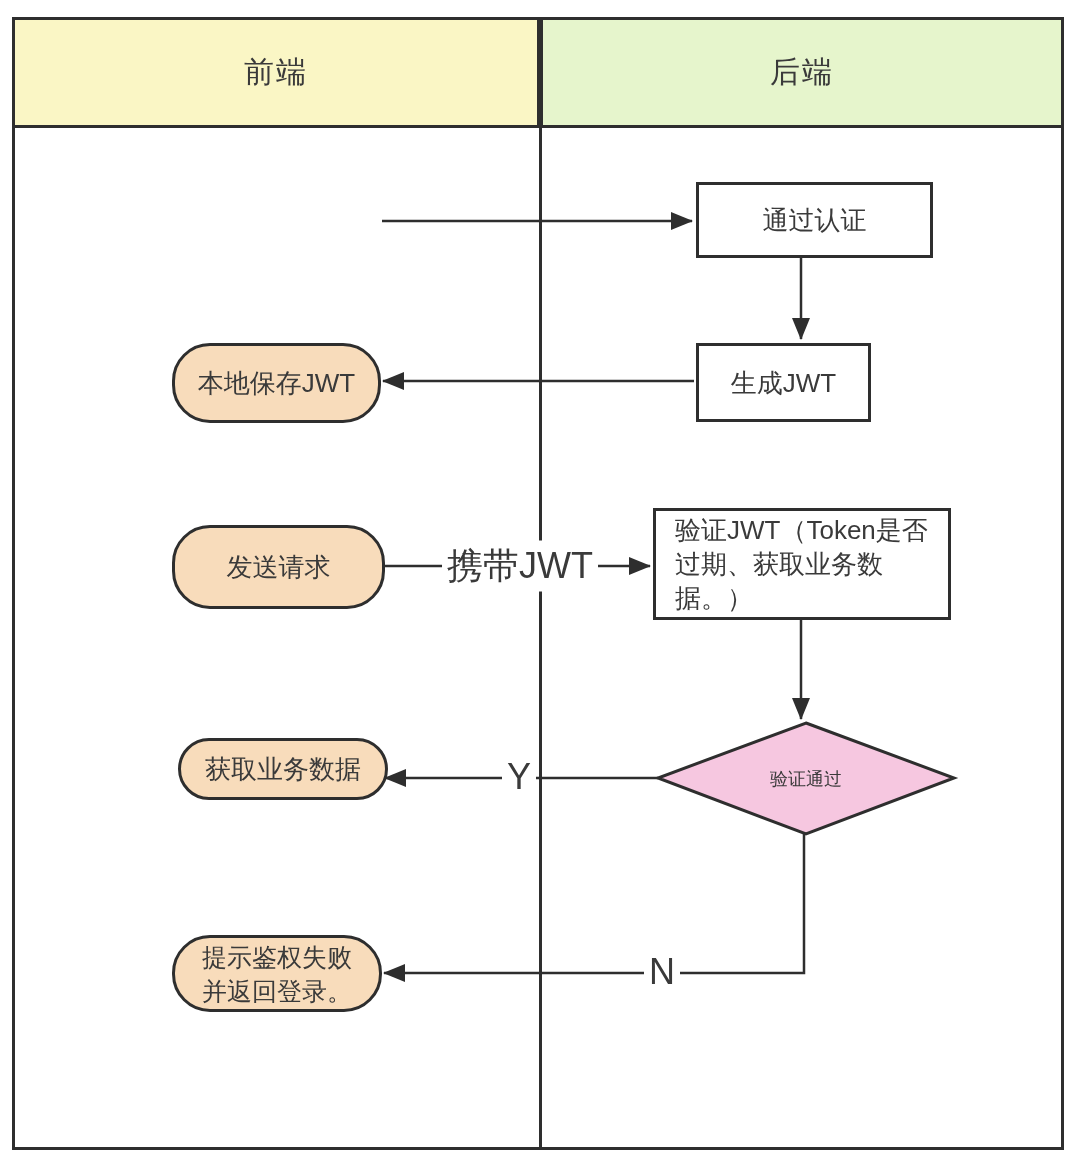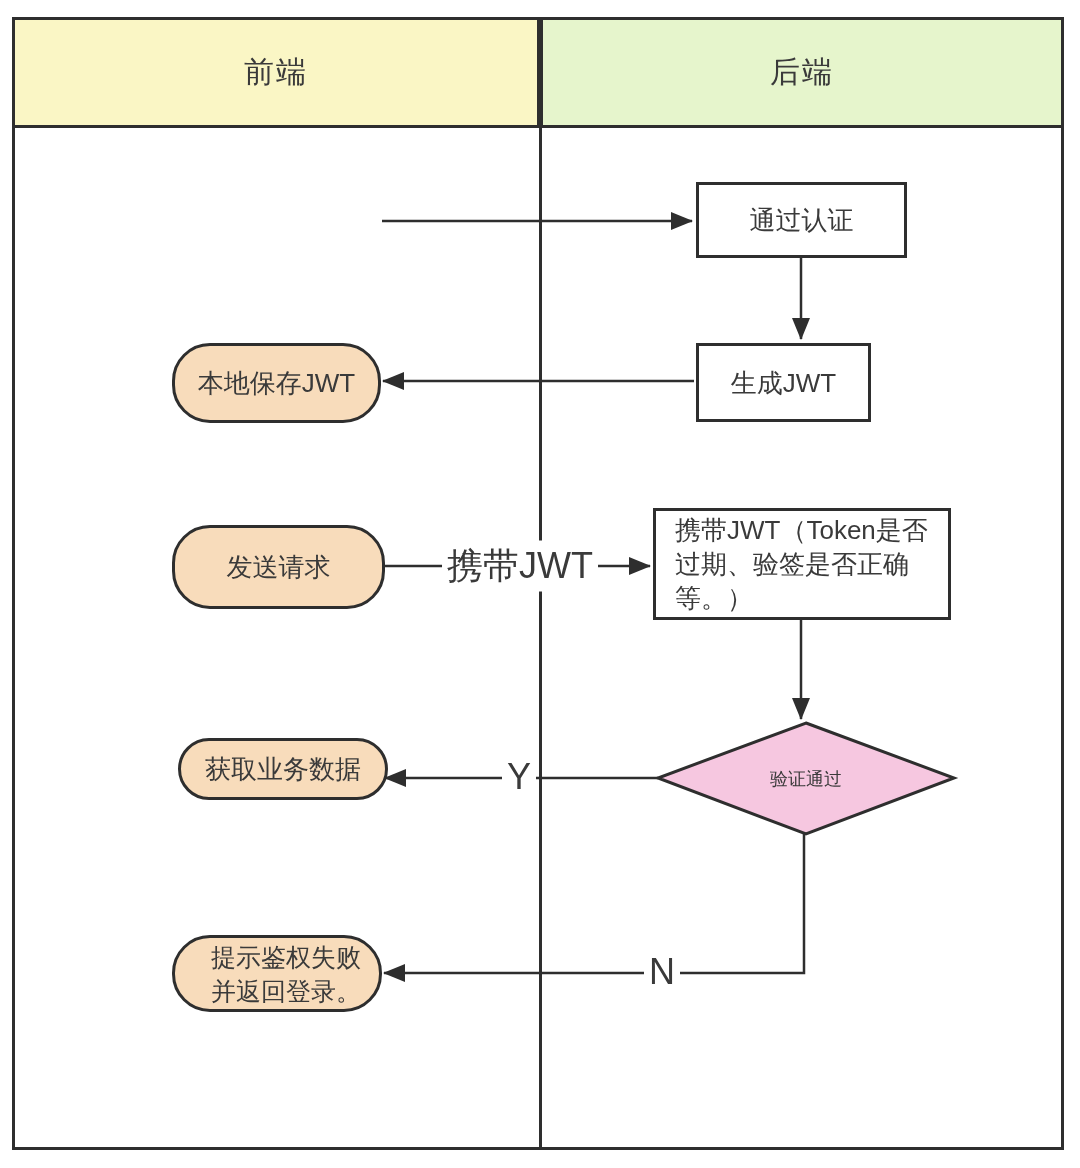--- a/index.html
+++ b/index.html
@@ -84,21 +84,21 @@
     text-align:center;
   }
   .node.stadium{
     background:var(--node-fill);
     border-radius:38px;
   }
   .node.rect{
     background:#ffffff;
   }
   .node.multiline span{
-    text-align:right;
+    text-align:center;
   }
   .node.rect.verify{
     justify-content:flex-start;
     padding:0 19px;
     text-align:left;
   }
   .decision-label{
     position:absolute;
     transform:translate(-50%,-50%);
     font-size:18px;
@@ -159,30 +159,30 @@
   </div>
 
   <div class="node stadium" style="left:178px;top:738px;width:210px;height:62px;">
     <span>获取业务数据</span>
   </div>
 
   <div class="node stadium multiline" style="left:172px;top:935px;width:210px;height:77px;padding:0 18px;font-size:25px;">
     <span>提示鉴权失败并返回登录。</span>
   </div>
 
-  <div class="node rect" style="left:696px;top:182px;width:211px;height:76px;">
+  <div class="node rect" style="left:696px;top:182px;width:237px;height:76px;">
     <span>通过认证</span>
   </div>
 
   <div class="node rect" style="left:696px;top:343px;width:175px;height:79px;">
     <span>生成JWT</span>
   </div>
 
   <div class="node rect verify" style="left:653px;top:508px;width:298px;height:112px;">
-    <span>携带JWT（Token是否过期、验签是否正确等。）</span>
+    <span>验证JWT（Token是否过期、获取业务数据。）</span>
   </div>
 
   <div class="decision-label" style="left:806px;top:779px;">验证通过</div>
 
   <div class="edge-label" style="left:520px;top:566px;">携带JWT</div>
   <div class="edge-label" style="left:519px;top:777px;">Y</div>
   <div class="edge-label" style="left:662px;top:972px;">N</div>
 
 </div>
 

